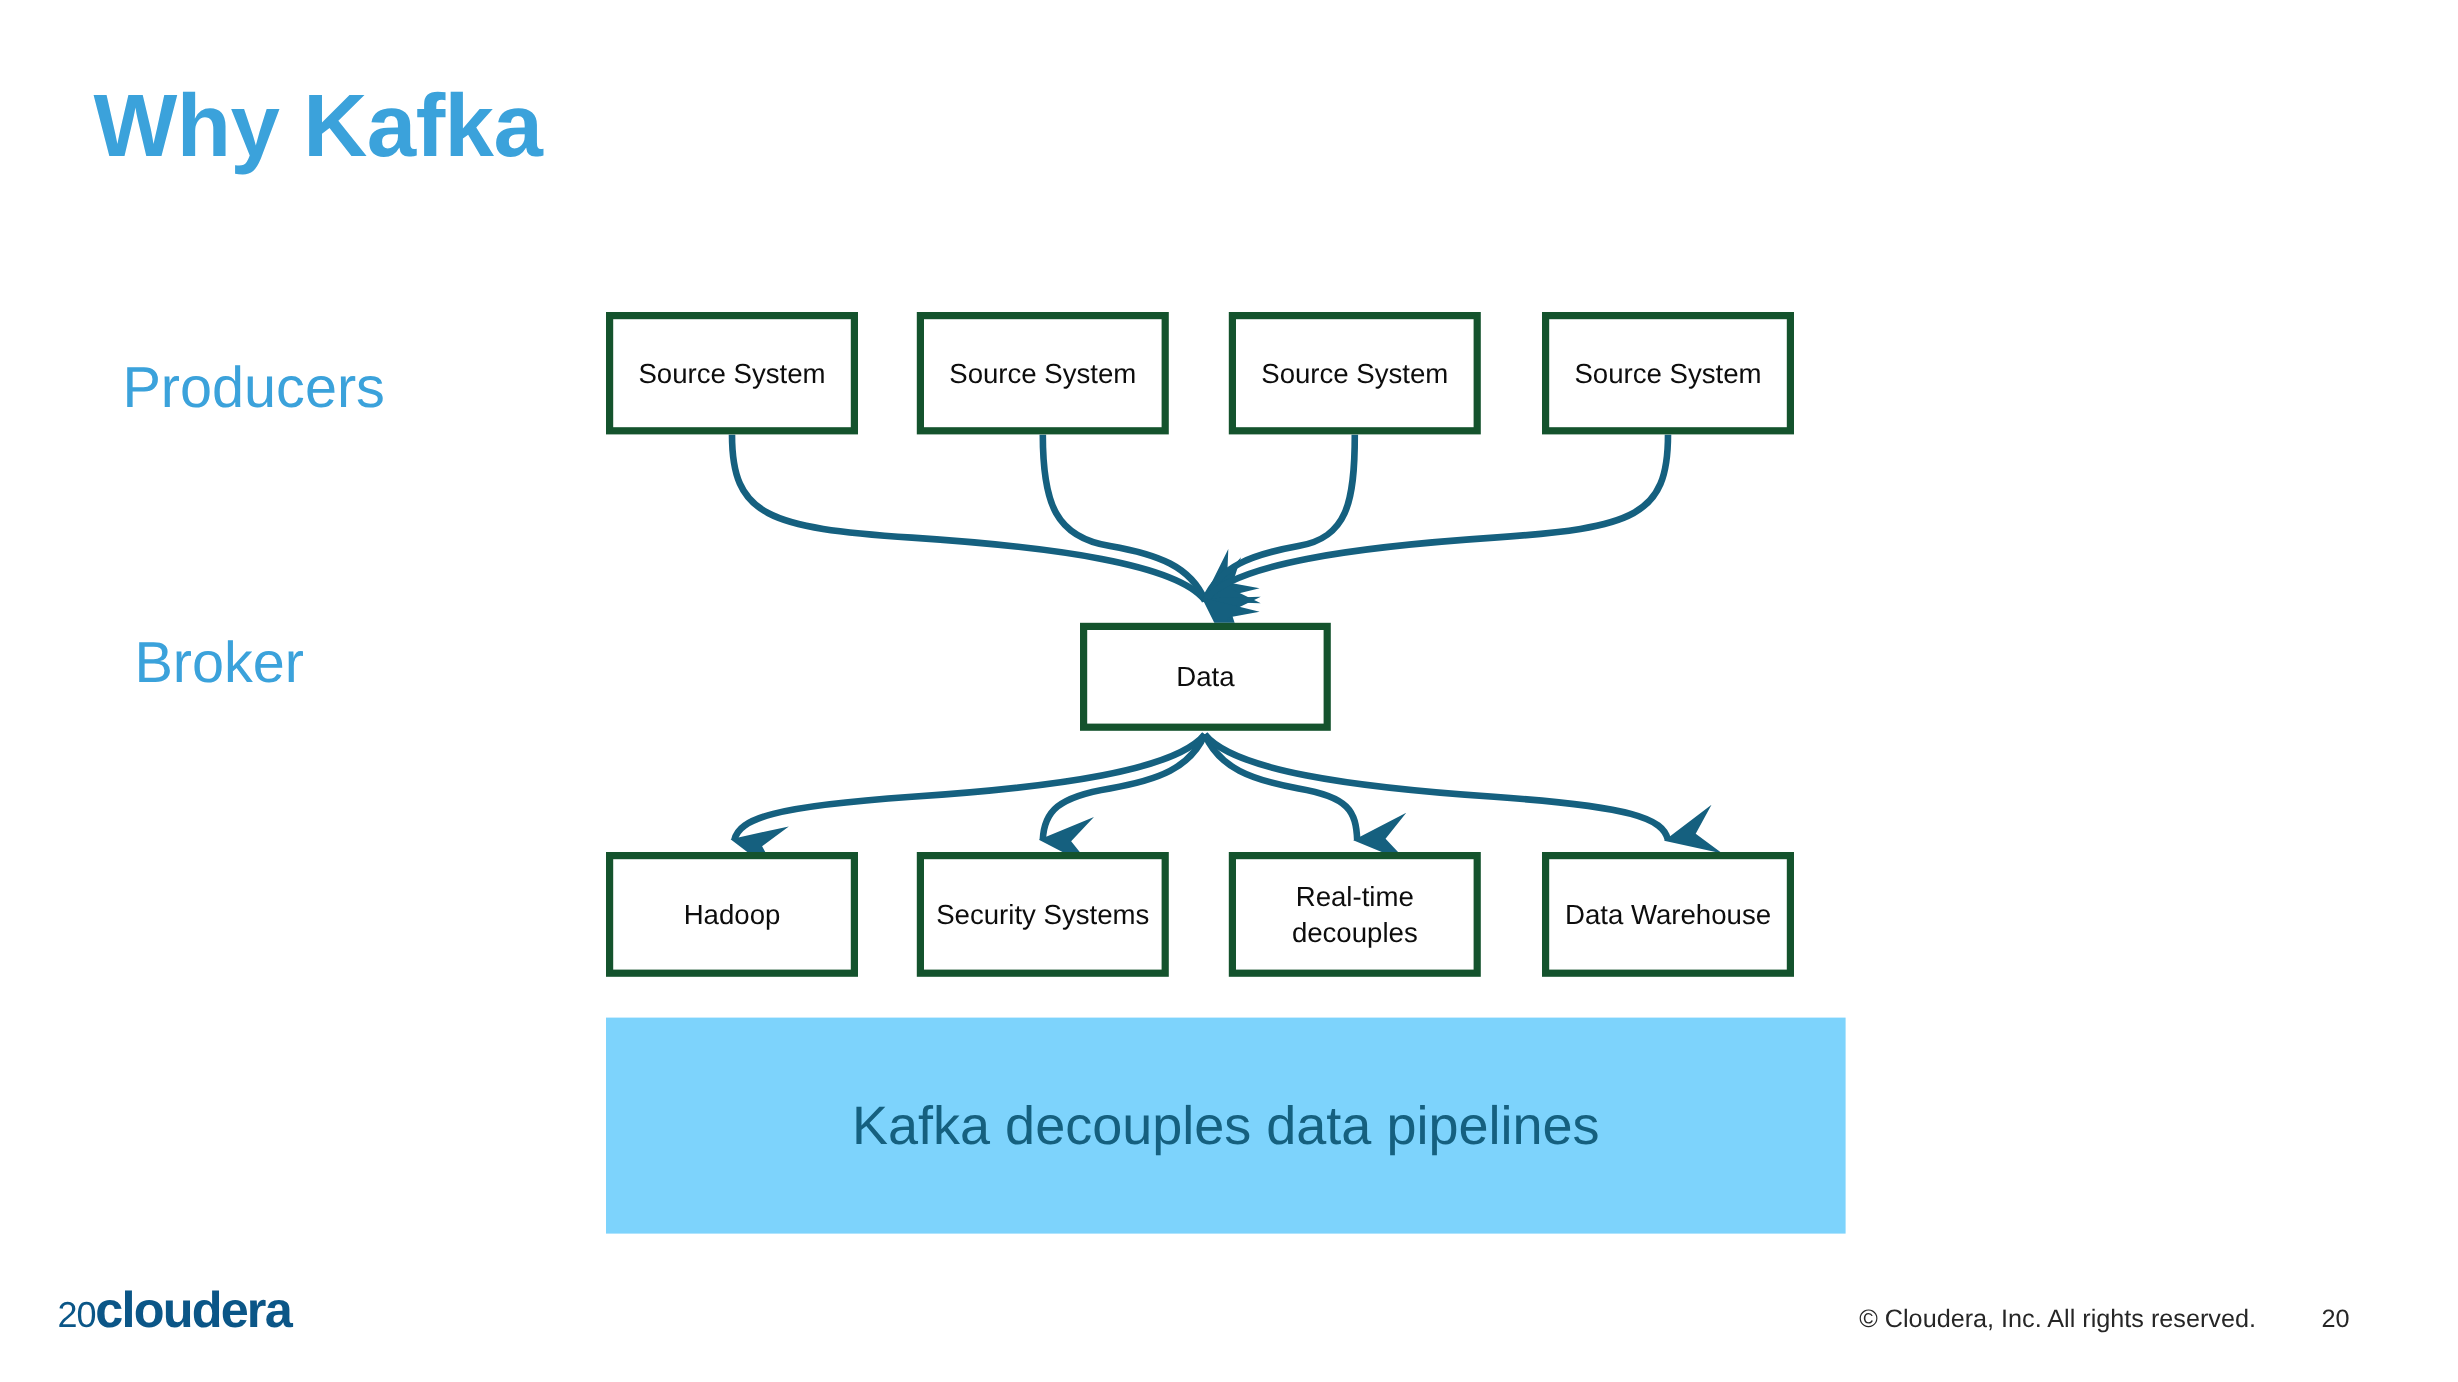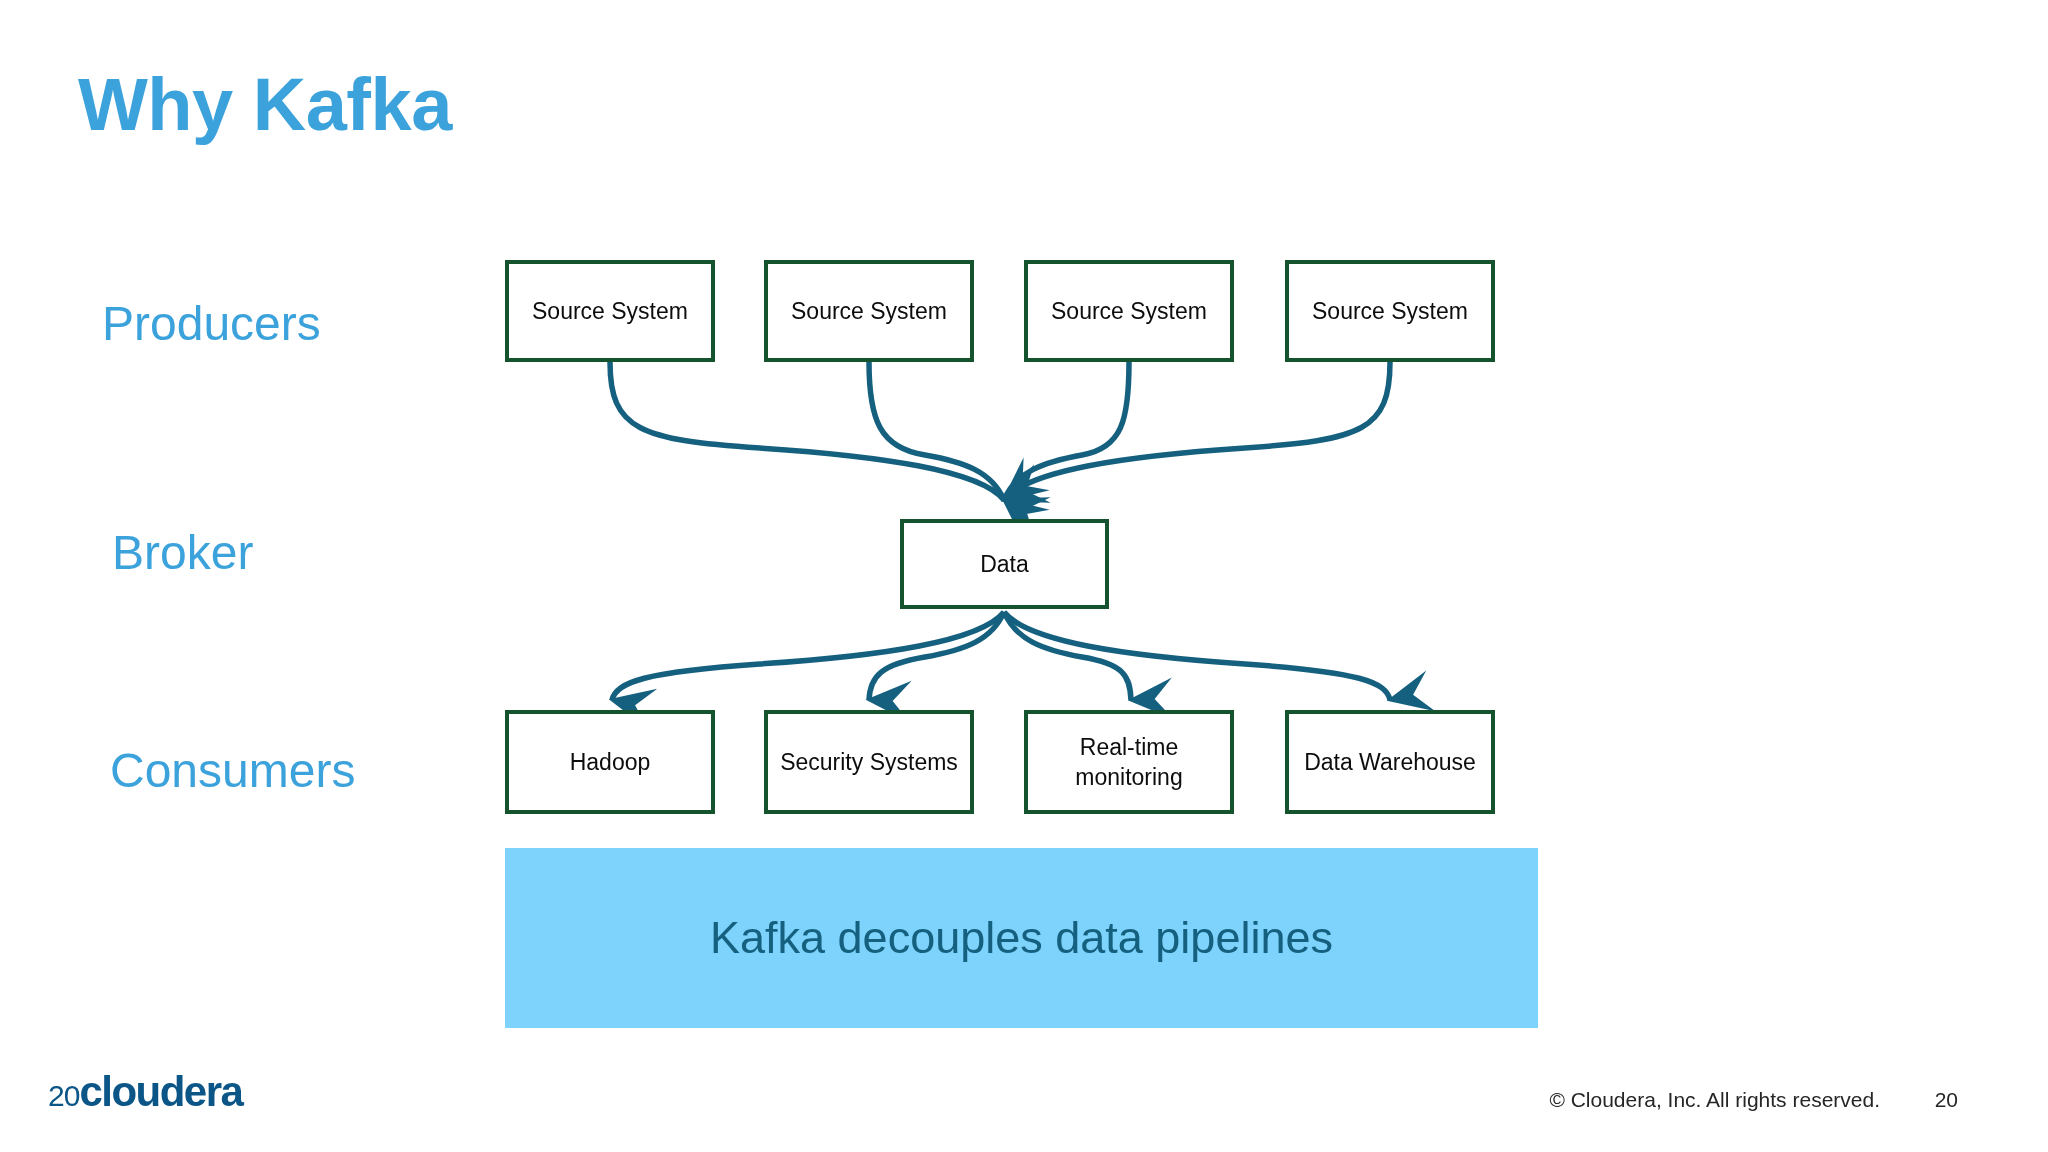--- a/index.html
+++ b/index.html
@@ -44,21 +44,21 @@
   }
   .stage-producers { left: 102px; top: 295px; }
   .stage-broker    { left: 112px; top: 524px; }
   .stage-consumers { left: 110px; top: 742px; }
 
   
   .node-box {
     position: absolute;
     box-sizing: border-box;
     background: #ffffff;
-    border: 4px solid #14532d;
+    border: 6px solid #14532d;
     display: flex;
     align-items: center;
     justify-content: center;
     text-align: center;
   }
   .node-box .node-label {
     font-size: 23px;
     line-height: 30px;
     color: #0d0d0d;
     font-weight: 400;
@@ -157,21 +157,20 @@
 </style>
 </head>
 <body>
 
 <div class="slide">
 
   <div class="slide-title">Why Kafka</div>
 
   <div class="stage-label stage-producers">Producers</div>
   <div class="stage-label stage-broker">Broker</div>
-  <div class="stage-label stage-consumers">Consumers</div>
 
   <svg class="arrow-layer" viewBox="0 0 2048 1152">
     <defs>
       <marker id="arrowhead-down" markerWidth="9" markerHeight="9" refX="4.2" refY="7.6" orient="auto" markerUnits="strokeWidth">
         <path d="M 0.4 0 L 4.2 8.2 L 8.0 0 L 4.2 3.3 Z" fill="#15607F"></path>
       </marker>
     </defs>
 
     <g fill="none" stroke="#15607F" stroke-width="5.5" stroke-linecap="butt" marker-end="url(#arrowhead-down)">
 
@@ -213,21 +212,21 @@
   </div>
 
   <div class="consumers-row">
     <div class="node-box c1">
       <span class="node-label">Hadoop</span>
     </div>
     <div class="node-box c2">
       <span class="node-label">Security Systems</span>
     </div>
     <div class="node-box c3">
-      <span class="node-label">Real-time monitoring</span>
+      <span class="node-label">Real-time decouples</span>
     </div>
     <div class="node-box c4">
       <span class="node-label">Data Warehouse</span>
     </div>
   </div>
 
   <div class="callout-banner">
     <span class="callout-text">Kafka decouples data pipelines</span>
   </div>
 

